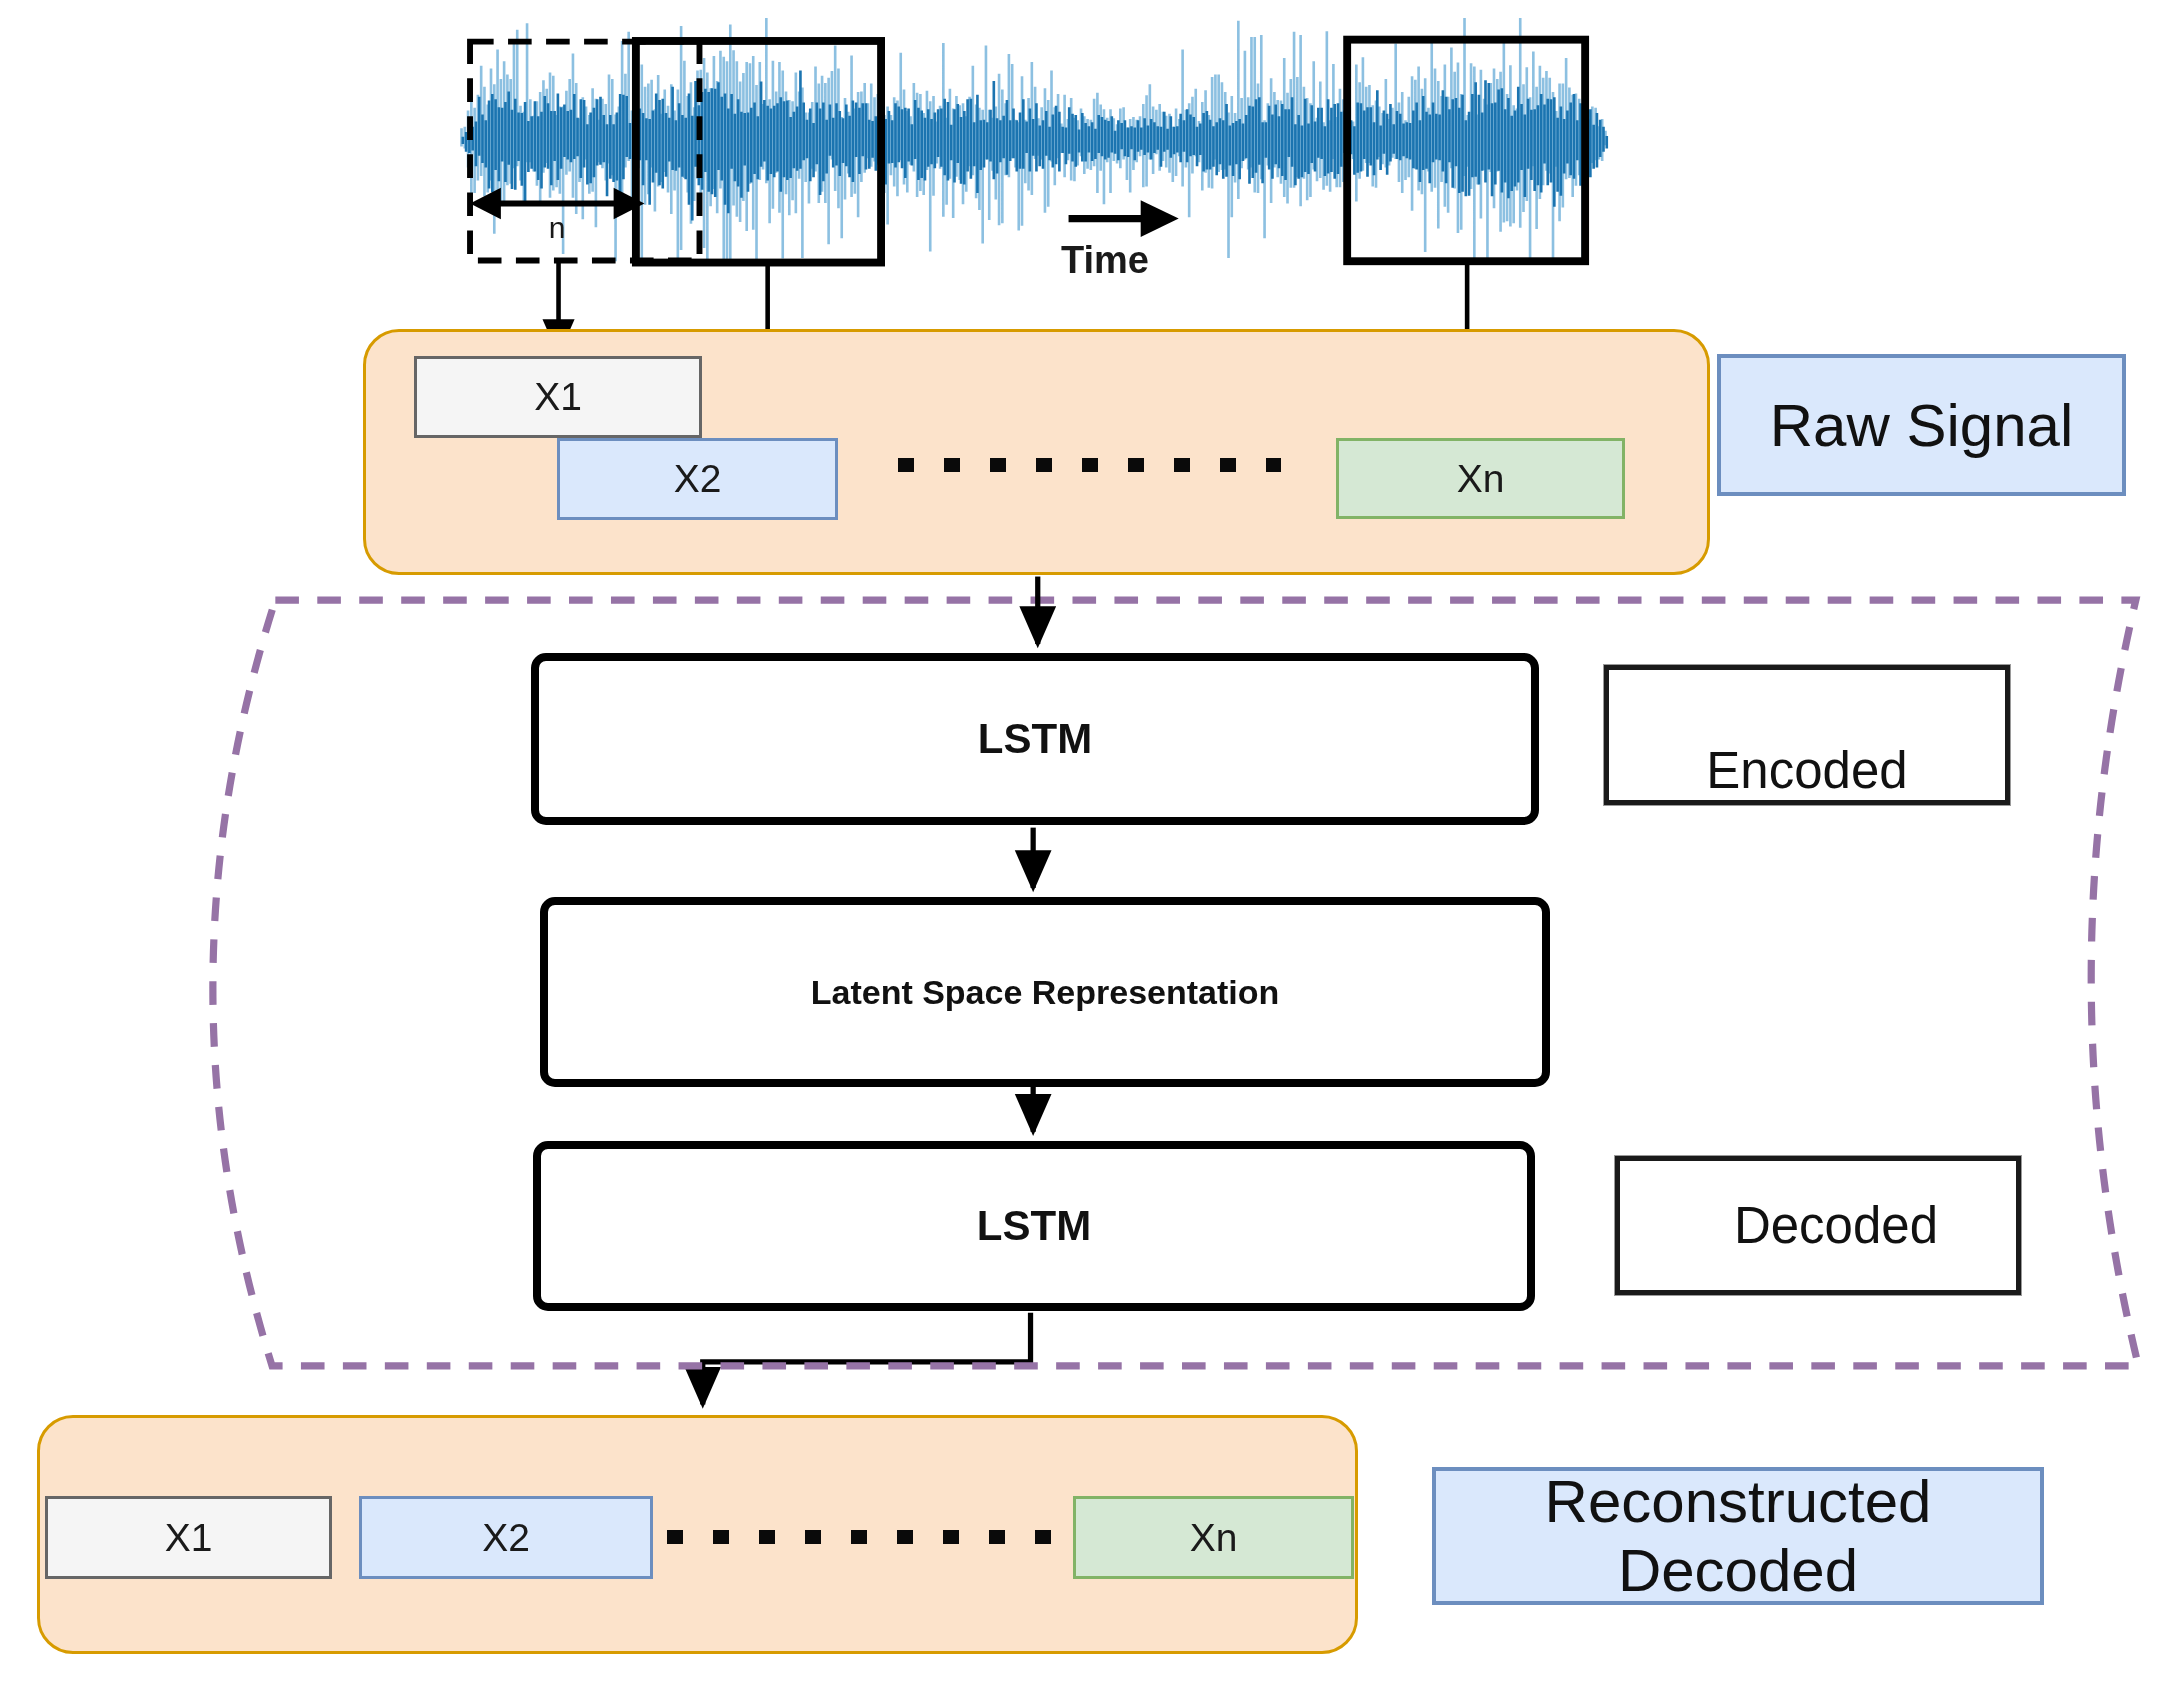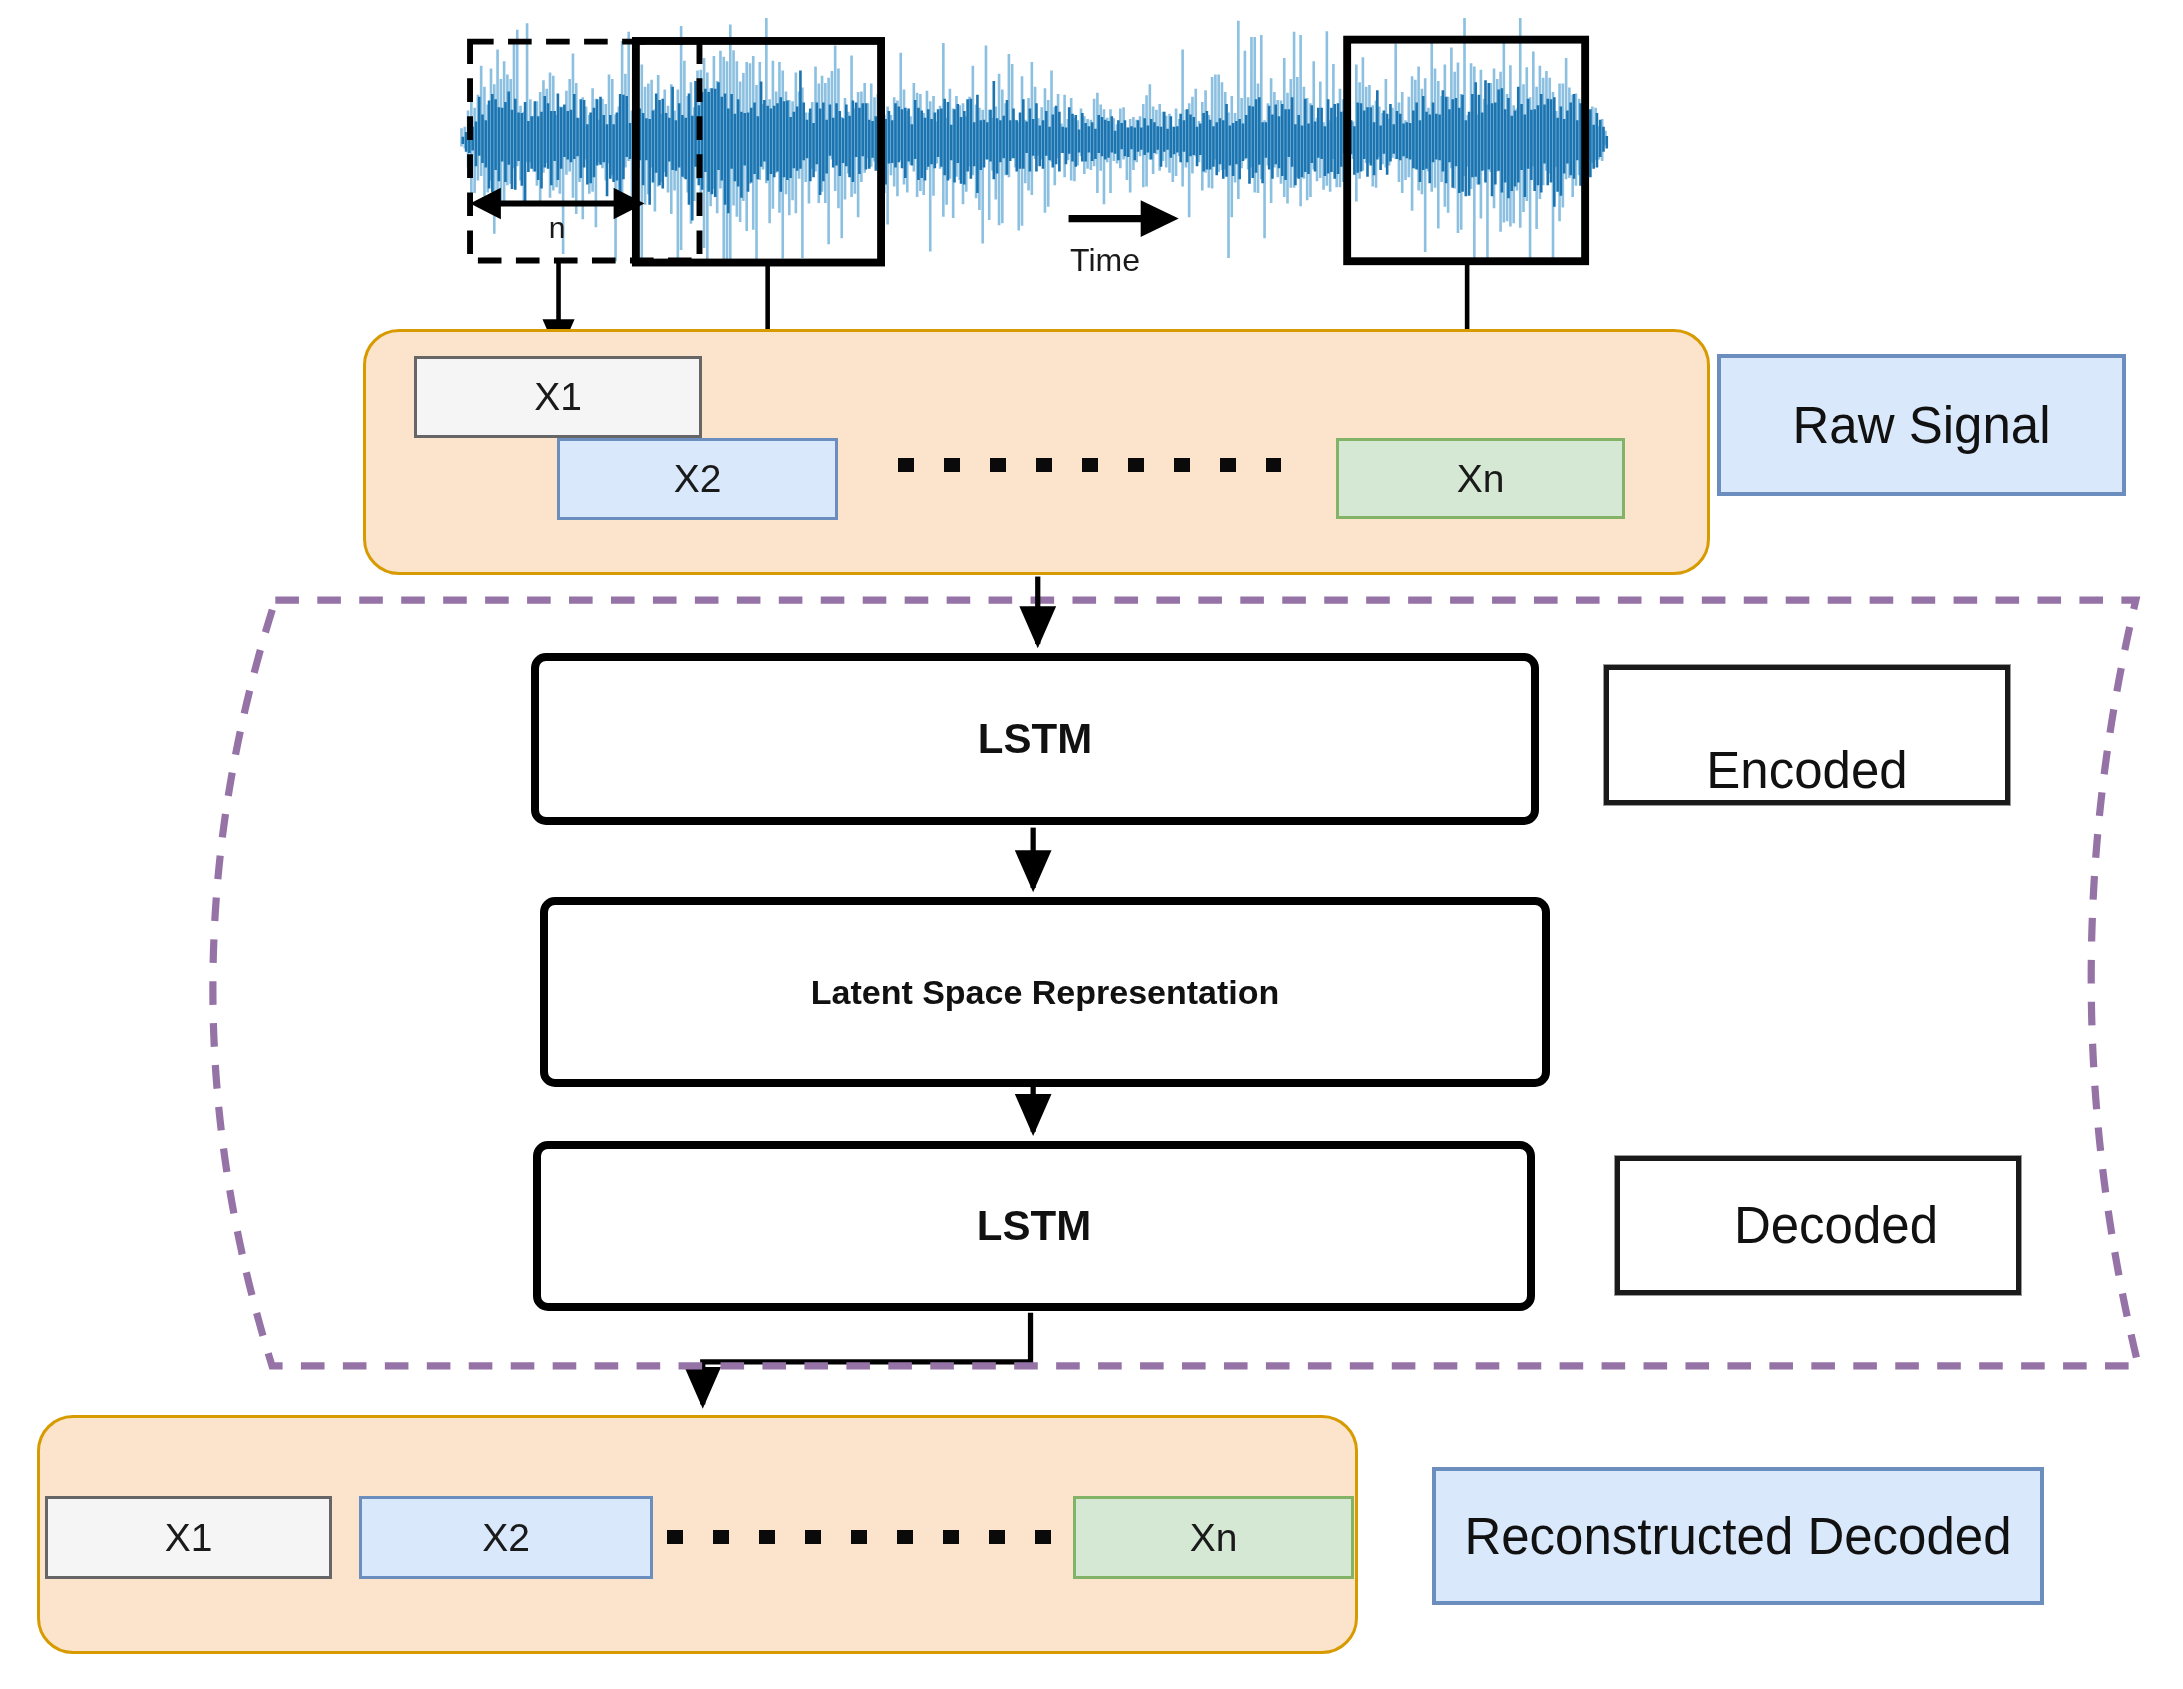--- a/index.html
+++ b/index.html
@@ -23,41 +23,41 @@
     border:3.9px solid var(--orange-border);
     border-radius:36px;
   }
   .chip{border-style:solid;border-width:3.3px;font-weight:normal;font-size:39px;color:#1a1a1a;}
   .chip-gray{background:var(--gray-fill);border-color:var(--gray-border);}
   .chip-blue{background:var(--blue-fill);border-color:var(--blue-border);}
   .chip-green{background:var(--green-fill);border-color:var(--green-border);}
   .side-label-blue{
     background:var(--blue-fill);
     border:4.6px solid var(--blue-border);
-    font-size:51px;
+    font-size:60px;
   }
   .side-label-plain{
     background:#ffffff;
     border:5.2px solid #1a1a1a;
     outline:1.3px solid #9a9a9a;
     font-size:51px;
   }
   .stage-box{
     background:#ffffff;
     border:8.5px solid #000000;
     border-radius:15px;
     font-weight:bold;
     font-size:42px;
   }
   .dots{
     position:absolute;
     background:repeating-linear-gradient(90deg,#0a0a0a 0 15.7px,transparent 15.7px 46px);
   }
   .float-text{position:absolute;display:flex;align-items:center;justify-content:center;color:#1a1a1a;}
-  #time-label{font-weight:normal;font-size:32px;}
+  #time-label{font-weight:bold;font-size:38px;}
   #n-label{font-size:30px;}
 </style>
 </head>
 <body>
 
 <div id="canvas">
 
   <svg id="diagram-svg" width="2183" height="1690" viewBox="0 0 3330 2577">
     <defs>
       <marker id="ah" markerUnits="strokeWidth" markerWidth="9" markerHeight="8" refX="7.2" refY="3.5" orient="auto">

